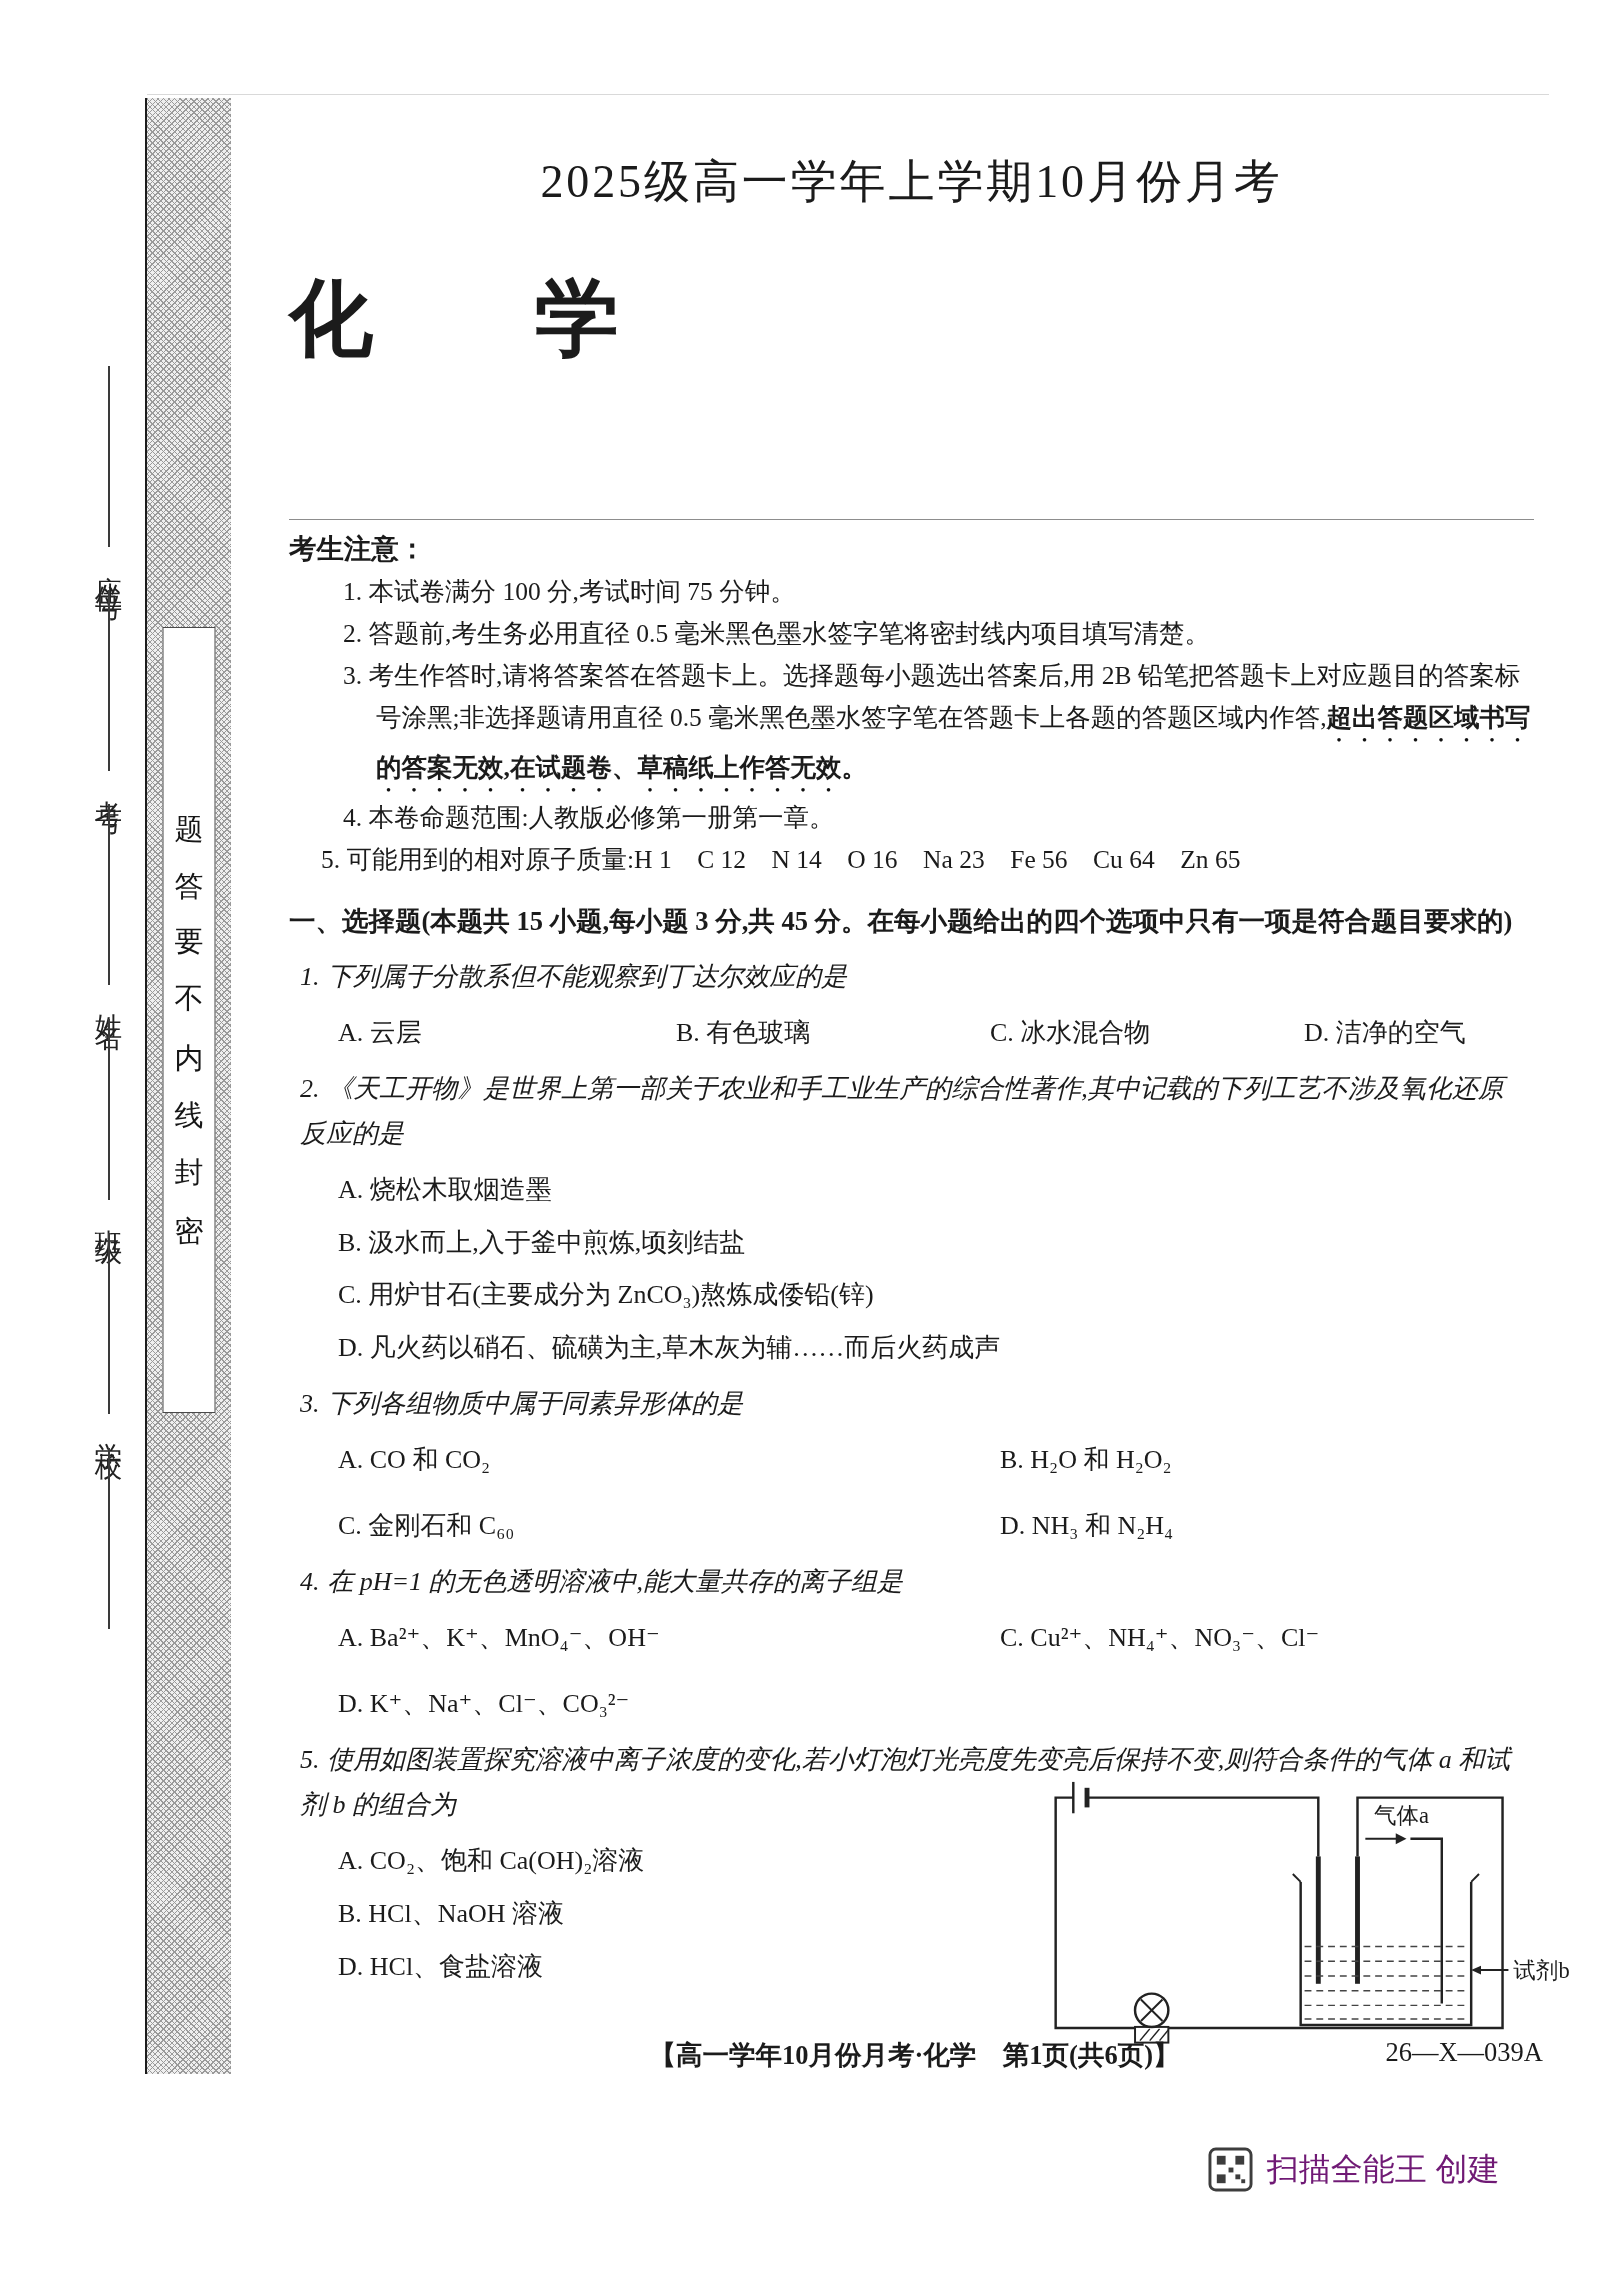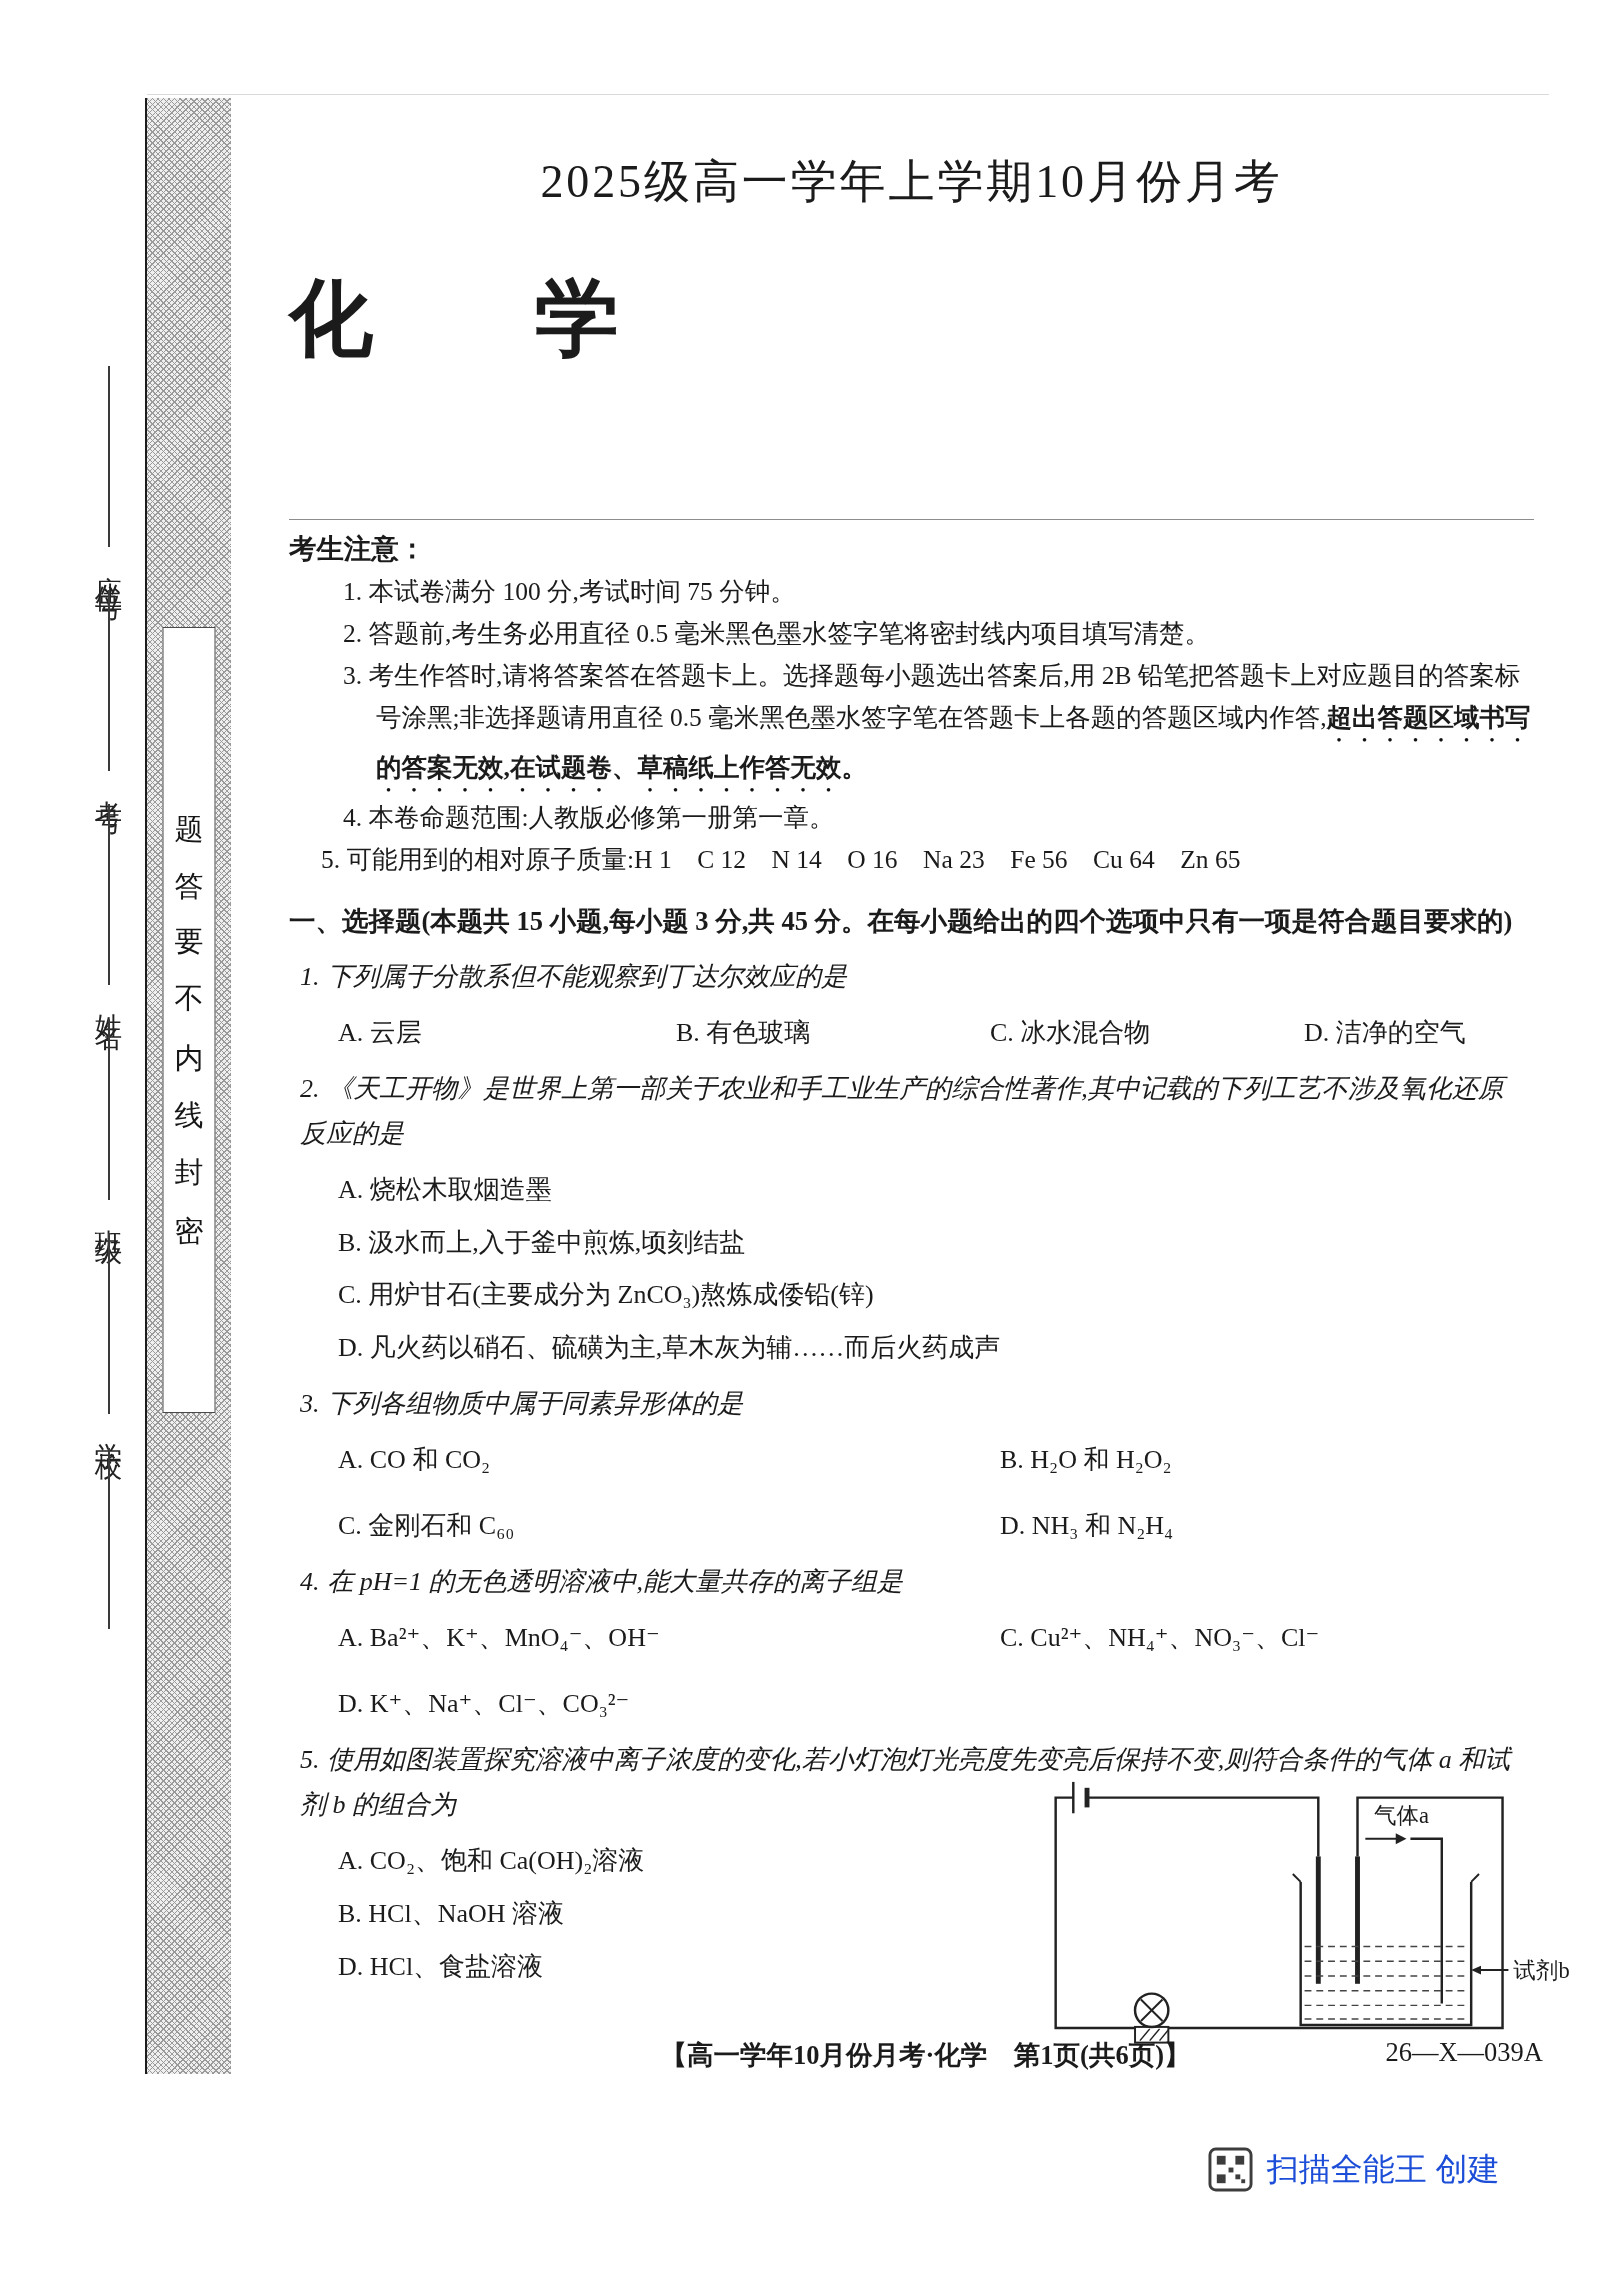--- a/index.html
+++ b/index.html
@@ -56,26 +56,26 @@
   .q-stem { margin:11px; line-height:45px;font-style:italic; }
   .q-num { margin-right:7.8px; }
   .opt-grid-4 { margin:5.9px 0 0 49px; display:grid; grid-template-columns:338px 314px 314px 1fr; line-height:45px; }
   .opt-grid-2 { margin:3.9px 0 0 49px; display:grid; grid-template-columns:662px 1fr; row-gap:21px; line-height:45px; }
   .opt-stack  { margin:3.9px 0 0 49px; line-height:45px; }
   .opt-stack .opt { margin-top:7.8px; }
   .q5 { position:relative; }
   .q5-diagram { position:absolute; top:41px; right:-49px; width:549px; height:294px; }
   .q5-diagram text { font-family:inherit; fill:#1b1b1b; }
   
-  .footer-center { position:absolute; top:2037px; left:303px; width:1245px; text-align:center; font-size:26.5px; font-weight:700; }
+  .footer-center { position:absolute; top:2037px; left:292px; width:1245px; text-align:center; font-size:26.5px; font-weight:700; }
   .footer-code { position:absolute; top:2037px; right:78px; font-size:26.5px; }
   
   .scanner {
     position:absolute; left:1208px; top:2147px; display:flex; align-items:center; gap:13.7px;
-    font-family:"Liberation Sans","DejaVu Sans",sans-serif; color:#1d4ed8; font-size:32px;
+    font-family:"Liberation Sans","DejaVu Sans",sans-serif; color:#701a75; font-size:32px;
   }
 </style>
 </head>
 <body>
 
 <div class="page">
 
   <div class="scan-top-edge"></div>
 
   <div class="seal-col">

